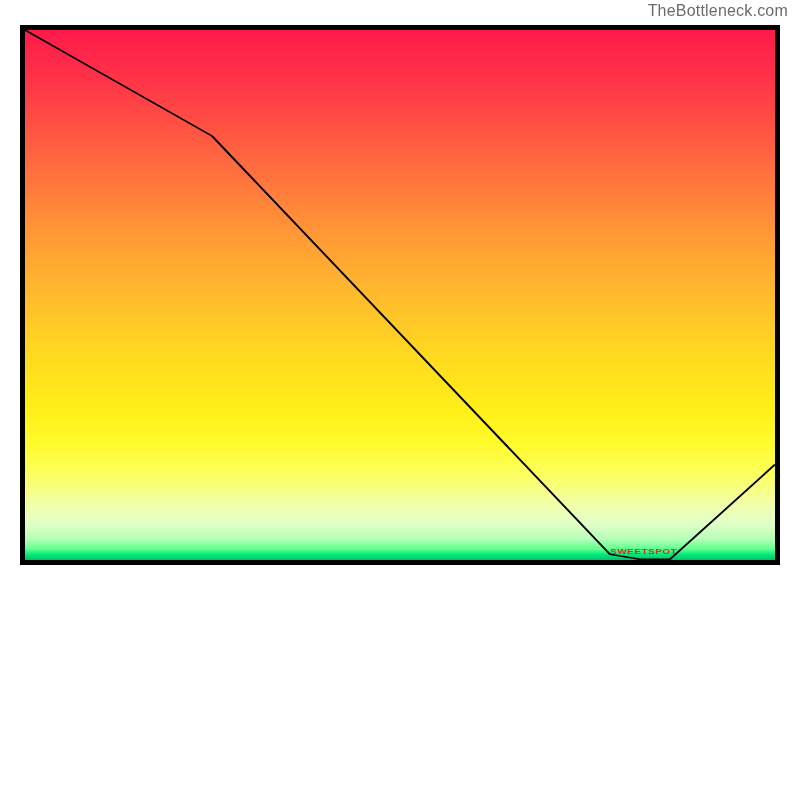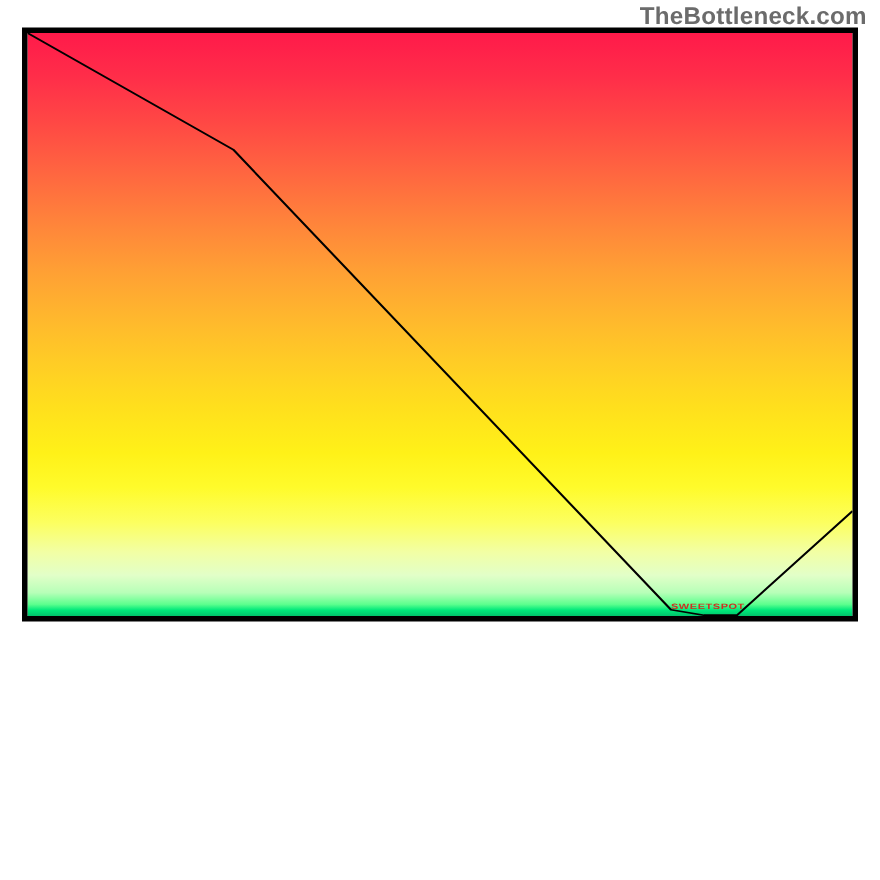--- a/index.html
+++ b/index.html
@@ -8,22 +8,22 @@
     height: 800px;
     background: #ffffff;
     font-family: Arial, Helvetica, sans-serif;
     position: relative;
     overflow: hidden;
   }
   .watermark {
     position: absolute;
     top: 2px;
     right: 12px;
-    font-size: 22px;
-    font-weight: 700;
+    font-size: 16px;
+    font-weight: 400;
     color: #6b6b6b;
     letter-spacing: 0.2px;
     z-index: 10;
   }
   .plot-area {
     position: absolute;
     left: 20px;
     top: 25px;
     width: 760px;
     height: 540px;

